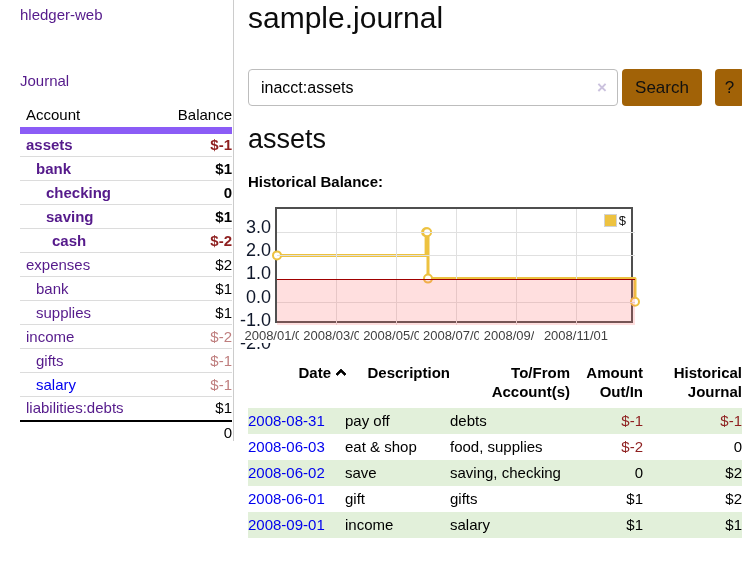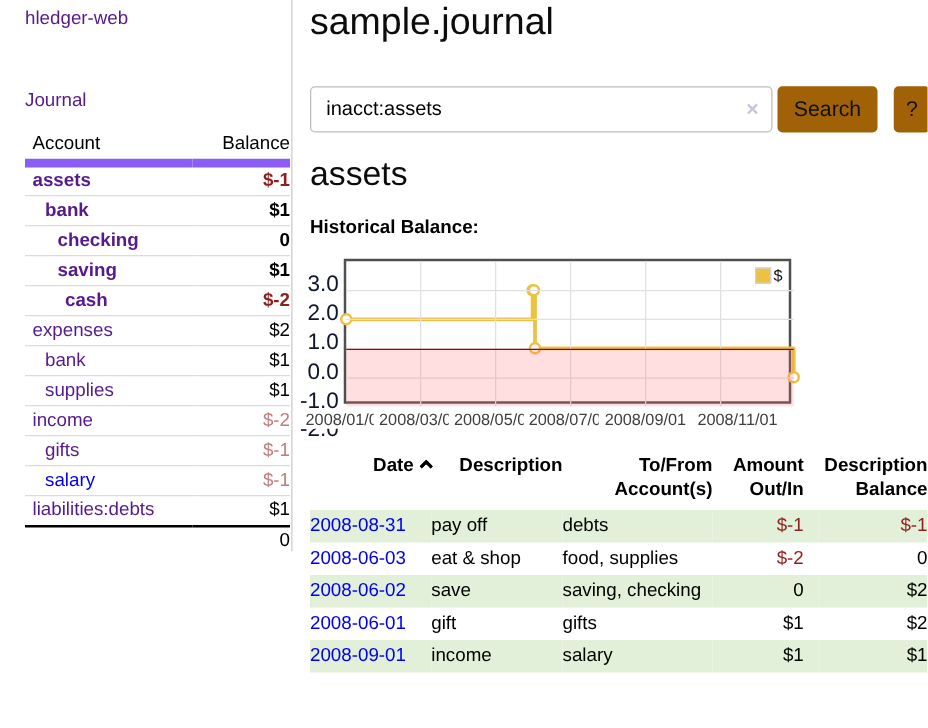--- a/index.html
+++ b/index.html
@@ -199,38 +199,38 @@
       <span class="ytick" style="top: 15.2px;">2.0</span>
       <span class="ytick" style="top: 38.4px;">1.0</span>
       <span class="ytick" style="top: 61.6px;">0.0</span>
       <span class="ytick" style="top: 84.8px;">-1.0</span>
       <span class="ytick" style="top: 108px;">-2.0</span>
       <span class="xtick" style="left: -37px;">2008/01/01</span>
       <span class="xtick" style="left: 21.8px;">2008/03/01</span>
       <span class="xtick" style="left: 81.7px;">2008/05/01</span>
       <span class="xtick" style="left: 141.5px;">2008/07/01</span>
       <span class="xtick" style="left: 202.3px;">2008/09/01</span>
-      <span class="xtick" style="left: 276px;">2008/11/01</span>
+      <span class="xtick" style="left: 257px; text-align: right;">2008/11/01</span>
     </div>
 
   <table class="register-table">
     <colgroup>
       <col class="c-date">
         <col class="c-desc">
         <col class="c-acct">
         <col class="c-amt">
         <col class="c-bal">
     </colgroup>
     <thead>
       <tr>
         <th><span>Date</span><span class="sort-icon"></span></th>
         <th>Description</th>
         <th>To/From Account(s)</th>
         <th class="r pad-r">Amount Out/In</th>
-        <th class="r">Description Balance</th>
+        <th class="r">Historical Journal</th>
       </tr>
     </thead>
     <tbody>
         <tr class="green">
           <td><a href="#" class="date-link">2008-08-31</a></td>
           <td>pay off</td>
           <td>debts</td>
           <td class="r pad-r neg">$-1</td>
           <td class="r neg">$-1</td>
         </tr>

